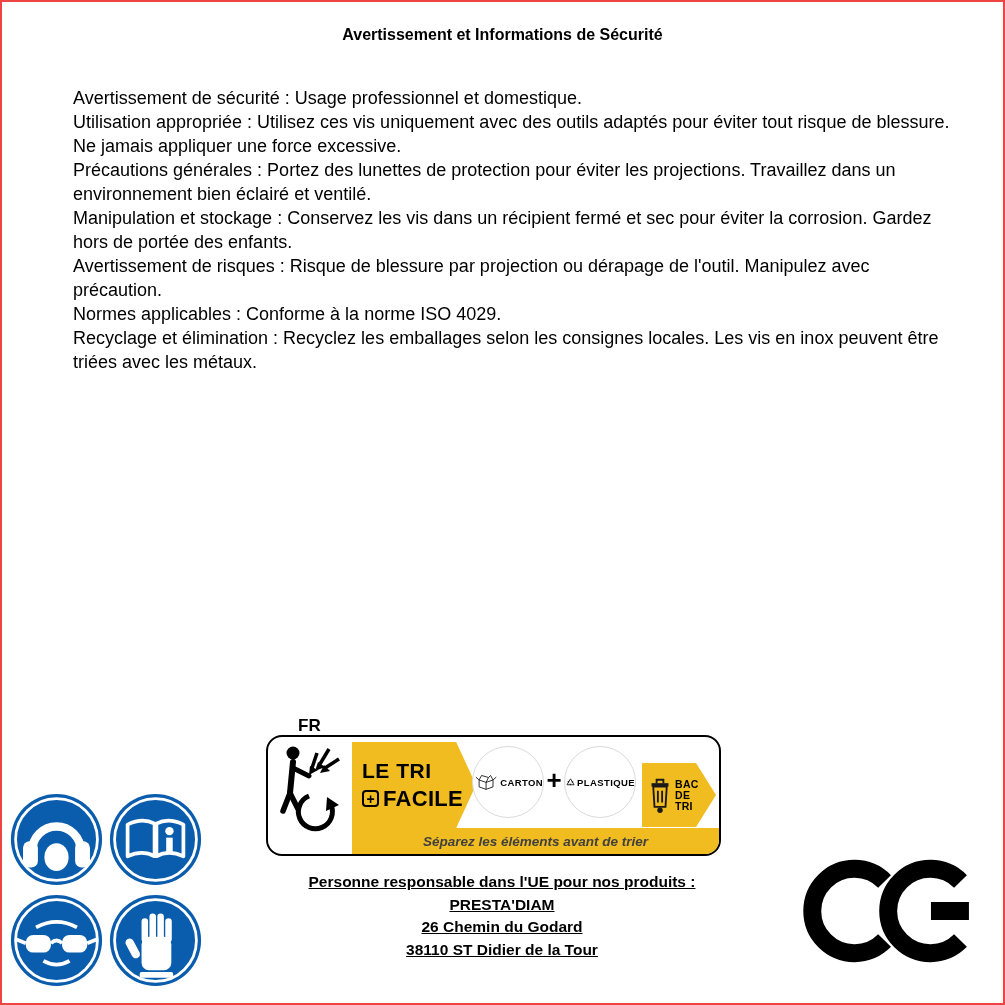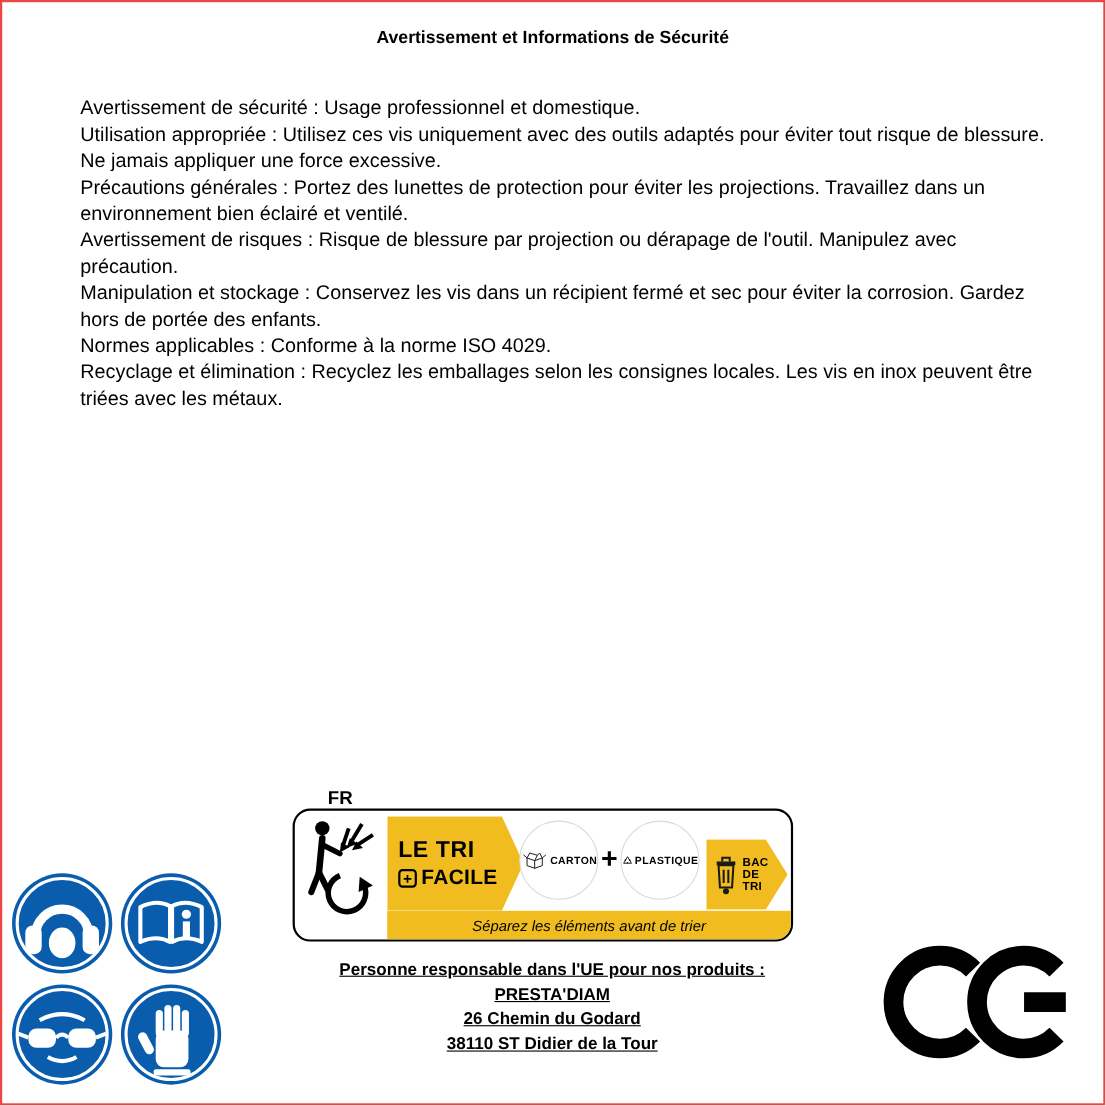--- a/index.html
+++ b/index.html
@@ -55,21 +55,21 @@
     box-sizing:border-box;padding-left:10px;gap:3px;
   }
   .tri-line1{font-size:21px;font-weight:800;letter-spacing:.5px;}
   .tri-line2{display:flex;align-items:center;gap:4px;}
   .plus-box{
     width:17px;height:17px;box-sizing:border-box;
     border:2.5px solid #000;border-radius:4px;
     display:flex;align-items:center;justify-content:center;
     font-size:14px;font-weight:800;line-height:1;
   }
-  .tri-line2 .facile{font-size:19px;font-weight:800;letter-spacing:.3px;}
+  .tri-line2 .facile{font-size:22px;font-weight:800;letter-spacing:.3px;}
   .mat-circle{
     position:absolute;top:9px;width:72px;height:72px;
     background:#fff;border:1px solid #d9d9d9;border-radius:50%;
     box-sizing:border-box;z-index:2;
     display:flex;flex-direction:row;align-items:center;justify-content:center;gap:1px;
   }
   .mat-carton{left:204px;}
   .mat-plastique{left:296px;}
   .mat-label{font-size:9.5px;font-weight:bold;letter-spacing:.4px;}
   .mat-plus{
@@ -82,21 +82,21 @@
     clip-path:polygon(0 0, 73% 0, 100% 50%, 73% 100%, 0 100%);
     display:flex;align-items:center;gap:4px;
     box-sizing:border-box;padding-left:7px;margin-top:16px;
   }
   .bac-arrow svg{width:22px;height:40px;flex:none;}
   .bac-text span{display:block;font-size:10.5px;font-weight:800;line-height:11px;letter-spacing:.3px;}
   .tri-strip{
     position:absolute;left:84px;right:0;bottom:0;height:26px;
     background:#F1BC1F;
     display:flex;align-items:center;justify-content:center;
-    font-size:13.5px;font-weight:normal;font-style:italic;color:#000000;
+    font-size:13.5px;font-weight:bold;font-style:italic;color:#404040;
   }
 
   
   .responsible{
     position:absolute;left:275px;top:869px;width:450px;
     text-align:center;font-weight:bold;
     font-size:15.5px;line-height:22.5px;
   }
   .responsible p{margin:0;text-decoration:underline;}
 
@@ -107,22 +107,22 @@
 <body>
 
 <div class="sheet">
 
   <h1 class="title">Avertissement et Informations de Sécurité</h1>
 
   <div class="body-text">
     <p>Avertissement de sécurité : Usage professionnel et domestique.</p>
     <p>Utilisation appropriée : Utilisez ces vis uniquement avec des outils adaptés pour éviter tout risque de blessure. Ne jamais appliquer une force excessive.</p>
     <p>Précautions générales : Portez des lunettes de protection pour éviter les projections. Travaillez dans un environnement bien éclairé et ventilé.</p>
+    <p>Manipulation et stockage : Conservez les vis dans un récipient fermé et sec pour éviter la corrosion. Gardez hors de portée des enfants.</p>
     <p>Avertissement de risques : Risque de blessure par projection ou dérapage de l'outil. Manipulez avec précaution.</p>
-    <p>Manipulation et stockage : Conservez les vis dans un récipient fermé et sec pour éviter la corrosion. Gardez hors de portée des enfants.</p>
     <p>Normes applicables : Conforme à la norme ISO 4029.</p>
     <p>Recyclage et élimination : Recyclez les emballages selon les consignes locales. Les vis en inox peuvent être triées avec les métaux.</p>
   </div>
 
   <div class="picto-grid">
 
     <div class="picto">
       <svg viewBox="0 0 100 100">
         <circle cx="50" cy="50" r="49" fill="#0A5CAD"></circle>
         <circle cx="50" cy="50" r="44" fill="none" stroke="#fff" stroke-width="3"></circle>

